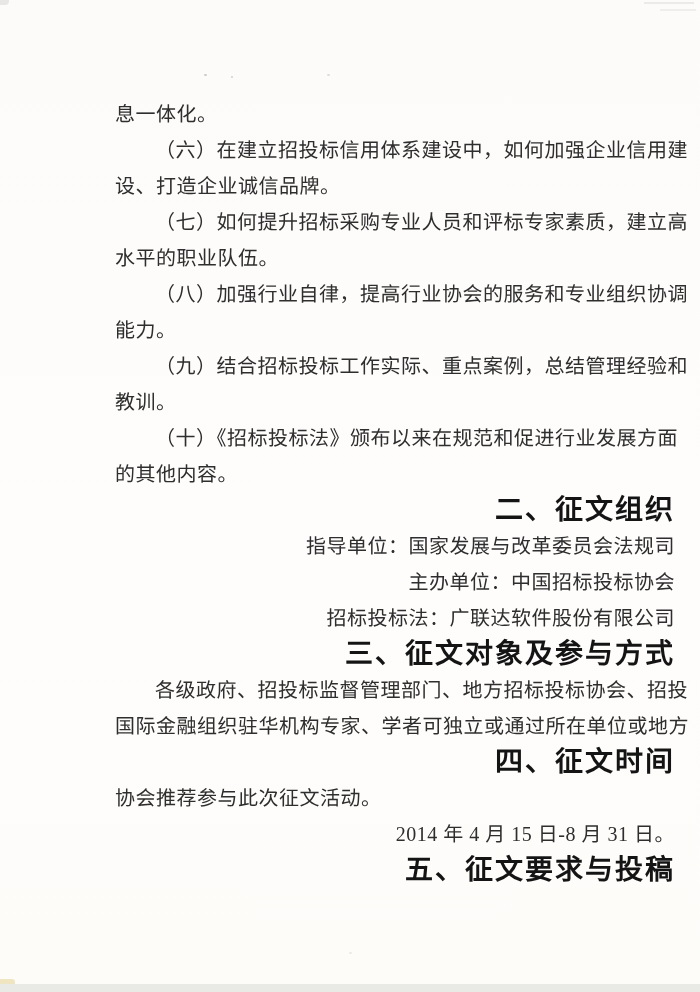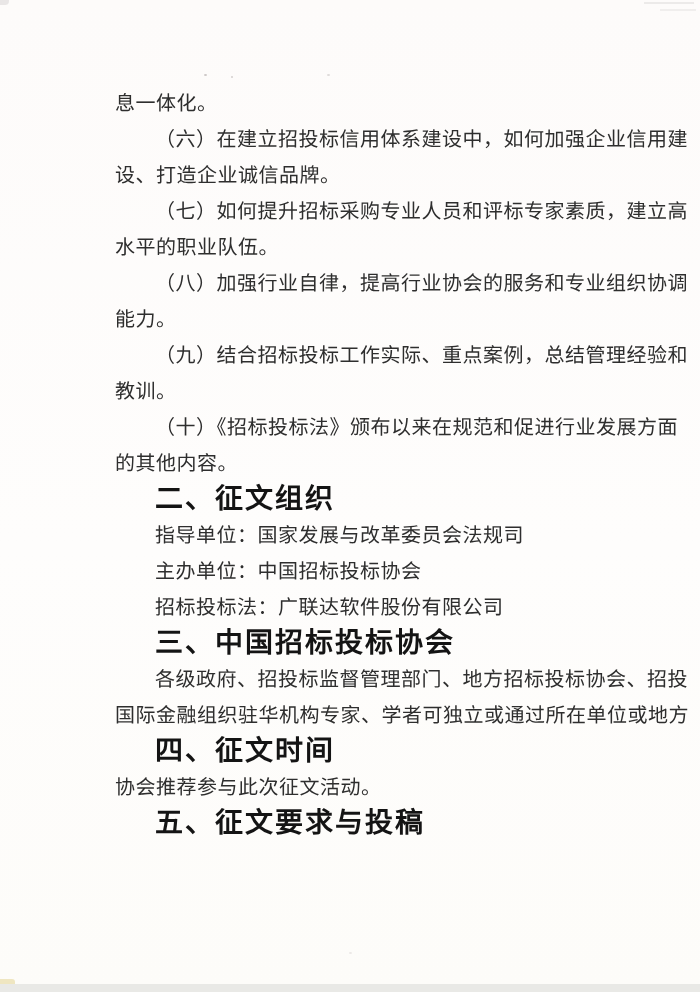--- a/index.html
+++ b/index.html
@@ -15,33 +15,34 @@
     font-family: "Liberation Serif", serif;
   }
   .page {
     position: absolute;
     inset: 0;
     background: linear-gradient(180deg, #fdfbfa 0%, #fefdfc 55%, #fdfcf9 100%);
   }
   .textblock {
     position: absolute;
     left: 115px;
-    top: 85px;
+    top: 96px;
     width: 560px;
   }
   .line {
     height: 36px;
     line-height: 36px;
     font-size: 20px;
     letter-spacing: 0.5px;
     color: #2e2e2e;
     white-space: nowrap;
   }
   .indent {
     padding-left: 40px;
+    text-align: right;
   }
   .heading {
     font-family: "Liberation Sans", sans-serif;
     font-weight: 700;
     font-size: 28px;
     color: #141414;
     letter-spacing: 2px;
   }
   
   .speck {
@@ -102,25 +103,26 @@
     <div class="line indent">（八）加强行业自律，提高行业协会的服务和专业组织协调</div>
     <div class="line">能力。</div>
     <div class="line indent">（九）结合招标投标工作实际、重点案例，总结管理经验和</div>
     <div class="line">教训。</div>
     <div class="line indent">（十）《招标投标法》颁布以来在规范和促进行业发展方面</div>
     <div class="line">的其他内容。</div>
     <div class="line indent heading">二、征文组织</div>
     <div class="line indent">指导单位：国家发展与改革委员会法规司</div>
     <div class="line indent">主办单位：中国招标投标协会</div>
     <div class="line indent">招标投标法：广联达软件股份有限公司</div>
-    <div class="line indent heading">三、中国招标投标协会</div>
+    <div class="line indent heading">三、征文对象及参与方式</div>
     <div class="line indent">各级政府、招投标监督管理部门、地方招标投标协会、招投</div>
     <div class="line">国际金融组织驻华机构专家、学者可独立或通过所在单位或地方</div>
     <div class="line indent heading">四、征文时间</div>
     <div class="line">协会推荐参与此次征文活动。</div>
+    <div class="line indent">2014 年 4 月 15 日-8 月 31 日。</div>
     <div class="line indent heading">五、征文要求与投稿</div>
   </div>
 
   <div class="speck speck-1"></div>
   <div class="speck speck-2"></div>
   <div class="speck speck-3"></div>
   <div class="speck speck-4"></div>
   <div class="corner-mark-tl"></div>
   <div class="smudge-tr-1"></div>
   <div class="smudge-tr-2"></div>

